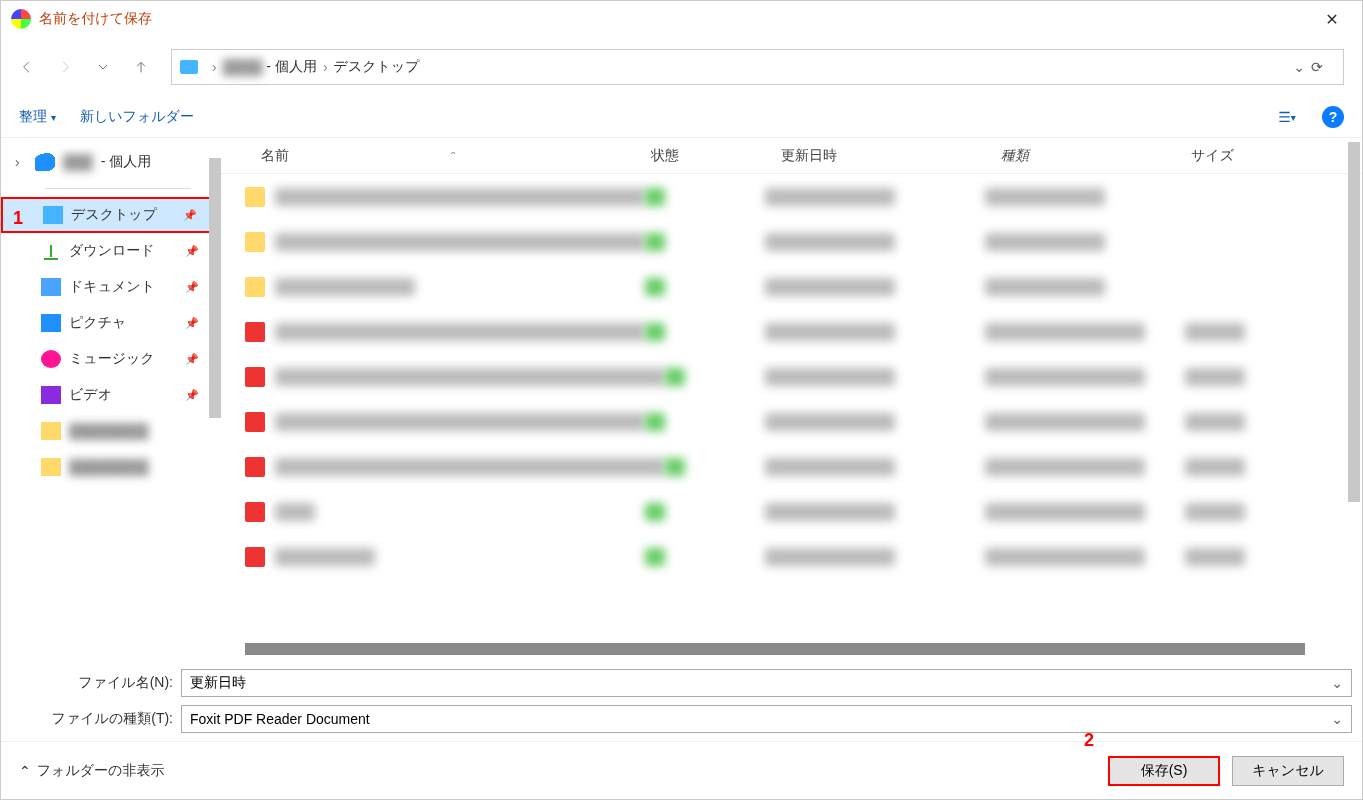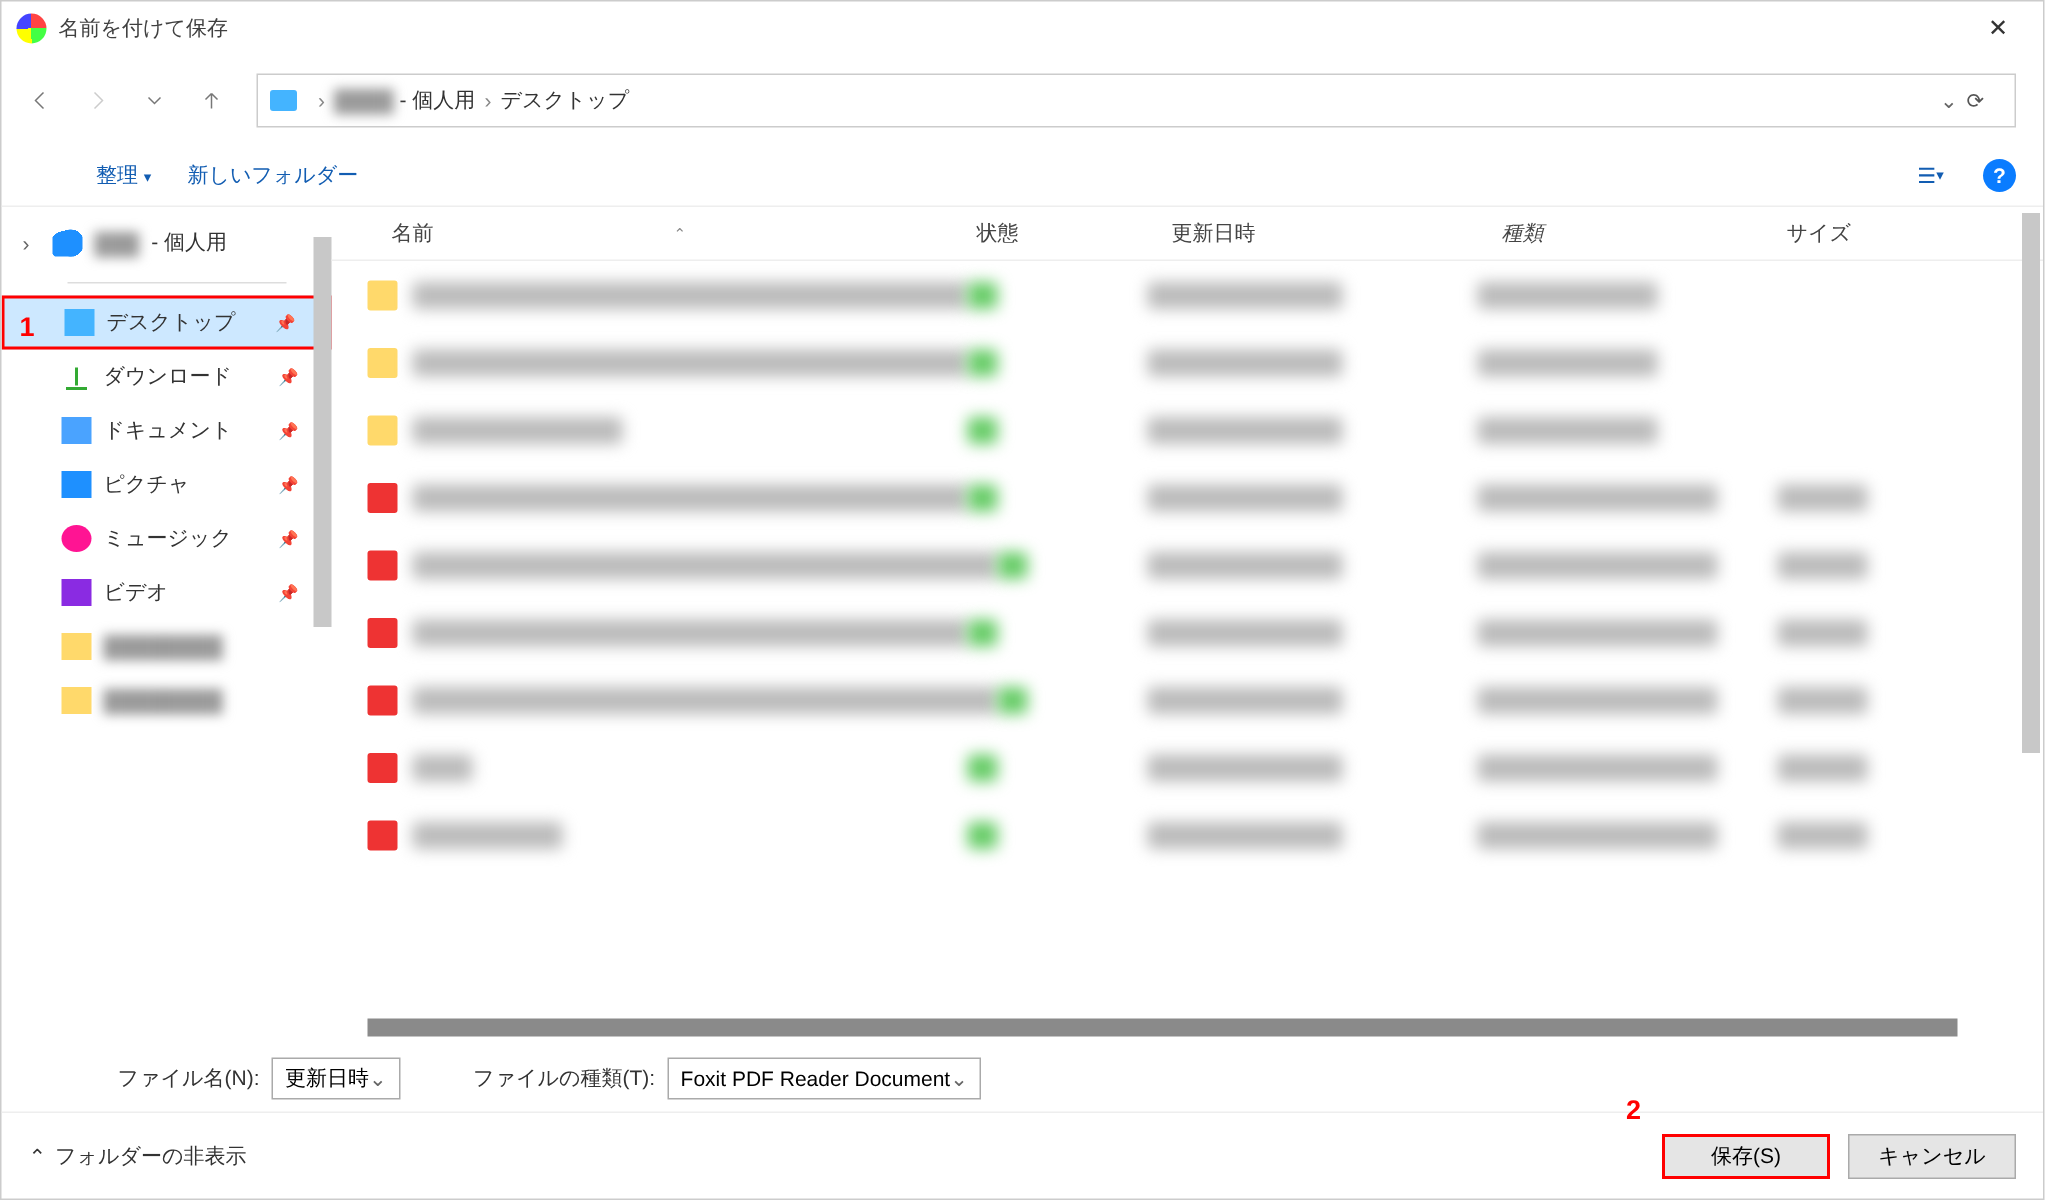--- a/index.html
+++ b/index.html
@@ -1,34 +1,34 @@
 <!DOCTYPE html>
 <html><head>
 <meta charset="utf-8">
 <style>
 * { margin: 0; padding: 0; box-sizing: border-box; font-family: "Yu Gothic UI", "Meiryo", sans-serif; font-size: 14px; }
 body { width: 1363px; height: 800px; background: #fff; border: 1px solid #ccc; display: flex; flex-direction: column; }
 .titlebar { height: 36px; display: flex; align-items: center; padding: 0 10px; }
 .titlebar .app-icon { width: 20px; height: 20px; margin-right: 8px; border-radius: 50%; background: conic-gradient(#f44 0 25%, #4f4 25% 50%, #ff0 50% 75%, #44f 75% 100%); }
-.titlebar .title { flex: 1; color: #404040; }
+.titlebar .title { flex: 1; color: #c2410c; }
 .titlebar .close { width: 40px; text-align: center; font-size: 16px; color: #333; cursor: pointer; }
 .navrow { height: 60px; display: flex; align-items: center; padding: 0 10px; gap: 6px; }
 .navbtn { width: 32px; height: 32px; display: flex; align-items: center; justify-content: center; color: #777; cursor: pointer; }
 .navbtn svg { width: 16px; height: 16px; stroke: currentColor; fill: none; stroke-width: 1.5; }
 .addressbar { flex: 1; height: 36px; border: 1px solid #ccc; display: flex; align-items: center; padding: 0 8px; margin: 0 8px; }
 .addressbar .monitor-icon { width: 18px; height: 14px; background: #44b4ff; margin-right: 8px; border-radius: 2px; }
 .addressbar .sep { margin: 0 6px; color: #888; }
 .addressbar .crumb { color: #333; }
 .addressbar .blur-crumb { filter: blur(4px); color: #999; }
 .addressbar .spacer { flex: 1; }
 .addressbar .dd { color: #666; margin: 0 6px; }
 .refresh { width: 24px; color: #555; }
 .searchbox { width: 280px; height: 36px; border: 1px solid #ccc; display: flex; align-items: center; padding: 0 10px; color: #999; }
 .searchbox .ph { flex: 1; }
-.toolbar { height: 40px; display: flex; align-items: center; padding: 0 18px; gap: 24px; color: #125db2; margin-left: 45px; }
+.toolbar { height: 40px; display: flex; align-items: center; padding: 0 18px; gap: 24px; color: #125db2; }
 .toolbar .spacer { flex: 1; }
 .toolbar .view-icon, .toolbar .help-icon { width: 22px; height: 22px; display: flex; align-items: center; justify-content: center; }
 .toolbar .help-icon { background: #0a7cff; color: #fff; border-radius: 50%; font-weight: bold; }
 .main { flex: 1; display: flex; overflow: hidden; border-top: 1px solid #eee; }
 .sidebar { width: 220px; position: relative; display: flex; flex-direction: column; padding-top: 6px; }
 .sidebar .scroll-stub { position: absolute; right: 0; top: 20px; width: 12px; height: 260px; background: #c8c8c8; }
 .tree-item { height: 36px; display: flex; align-items: center; padding-left: 20px; gap: 8px; color: #333; }
 .tree-item.top { padding-left: 14px; }
 .tree-item .chev { width: 12px; color: #666; }
 .tree-item .ico { width: 20px; height: 18px; }
@@ -51,21 +51,21 @@
 .row .ficon.pdf { background: #e33; }
 .row .blurcell { height: 18px; background: #bbb; filter: blur(5px); border-radius: 3px; }
 .row .n { width: 370px; }
 .row .s { width: 20px; margin-left: 0; margin-right: 100px; background:#6c6; }
 .row .d { width: 130px; margin-right: 90px; }
 .row .t { width: 120px; margin-right: 80px; }
 .row .z { width: 60px; }
 .hscroll { height: 16px; background: #fff; display:flex; align-items:center; }
 .hscroll .thumb { height: 12px; background: #8a8a8a; margin-left: 24px; width: 1060px; }
 .list-vscroll { position:absolute; right:2px; top:4px; width:12px; height:360px; background:#c8c8c8; }
-.form { padding: 12px 10px 8px 10px; display: flex; flex-direction: row; gap: 8px; }
+.form { padding: 12px 10px 8px 10px; display: flex; flex-direction: column; gap: 8px; }
 .formrow { display: flex; align-items: center; }
 .formrow label { width: 170px; text-align: right; padding-right: 8px; color: #333; }
 .formrow .field { flex: 1; height: 28px; border: 1px solid #aaa; display: flex; align-items: center; padding: 0 8px; }
 .formrow .field .val { flex: 1; }
 .formrow .field .dd { color: #666; }
 .footer { height: 58px; display: flex; align-items: center; padding: 0 18px; position: relative; border-top: 1px solid #eee; }
 .footer .fold-toggle { display: flex; align-items: center; gap: 6px; color: #333; }
 .footer .spacer { flex: 1; }
 .footer .btn { width: 112px; height: 30px; border: 1px solid #aaa; background: #e5e5e5; display: flex; align-items: center; justify-content: center; margin-left: 12px; cursor: pointer; }
 .footer .btn.save { border: 2px solid #f00; }

